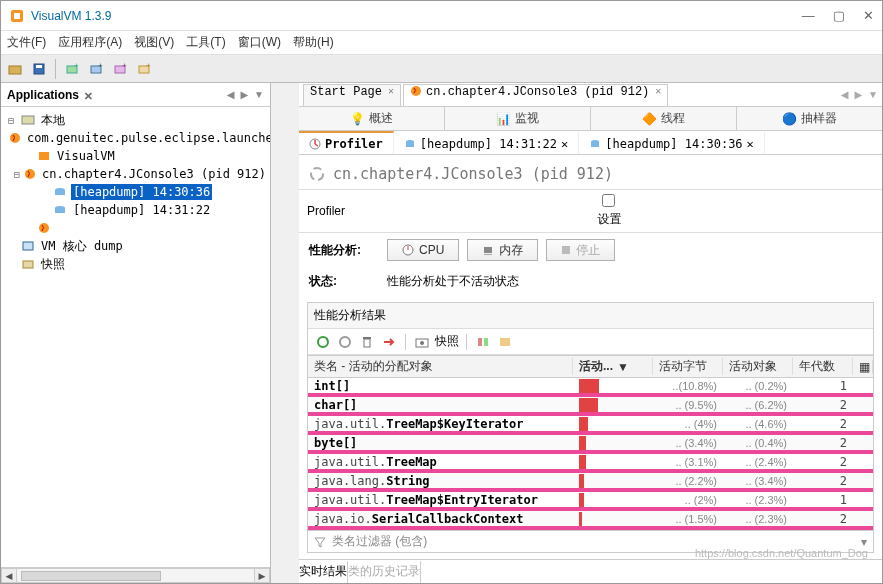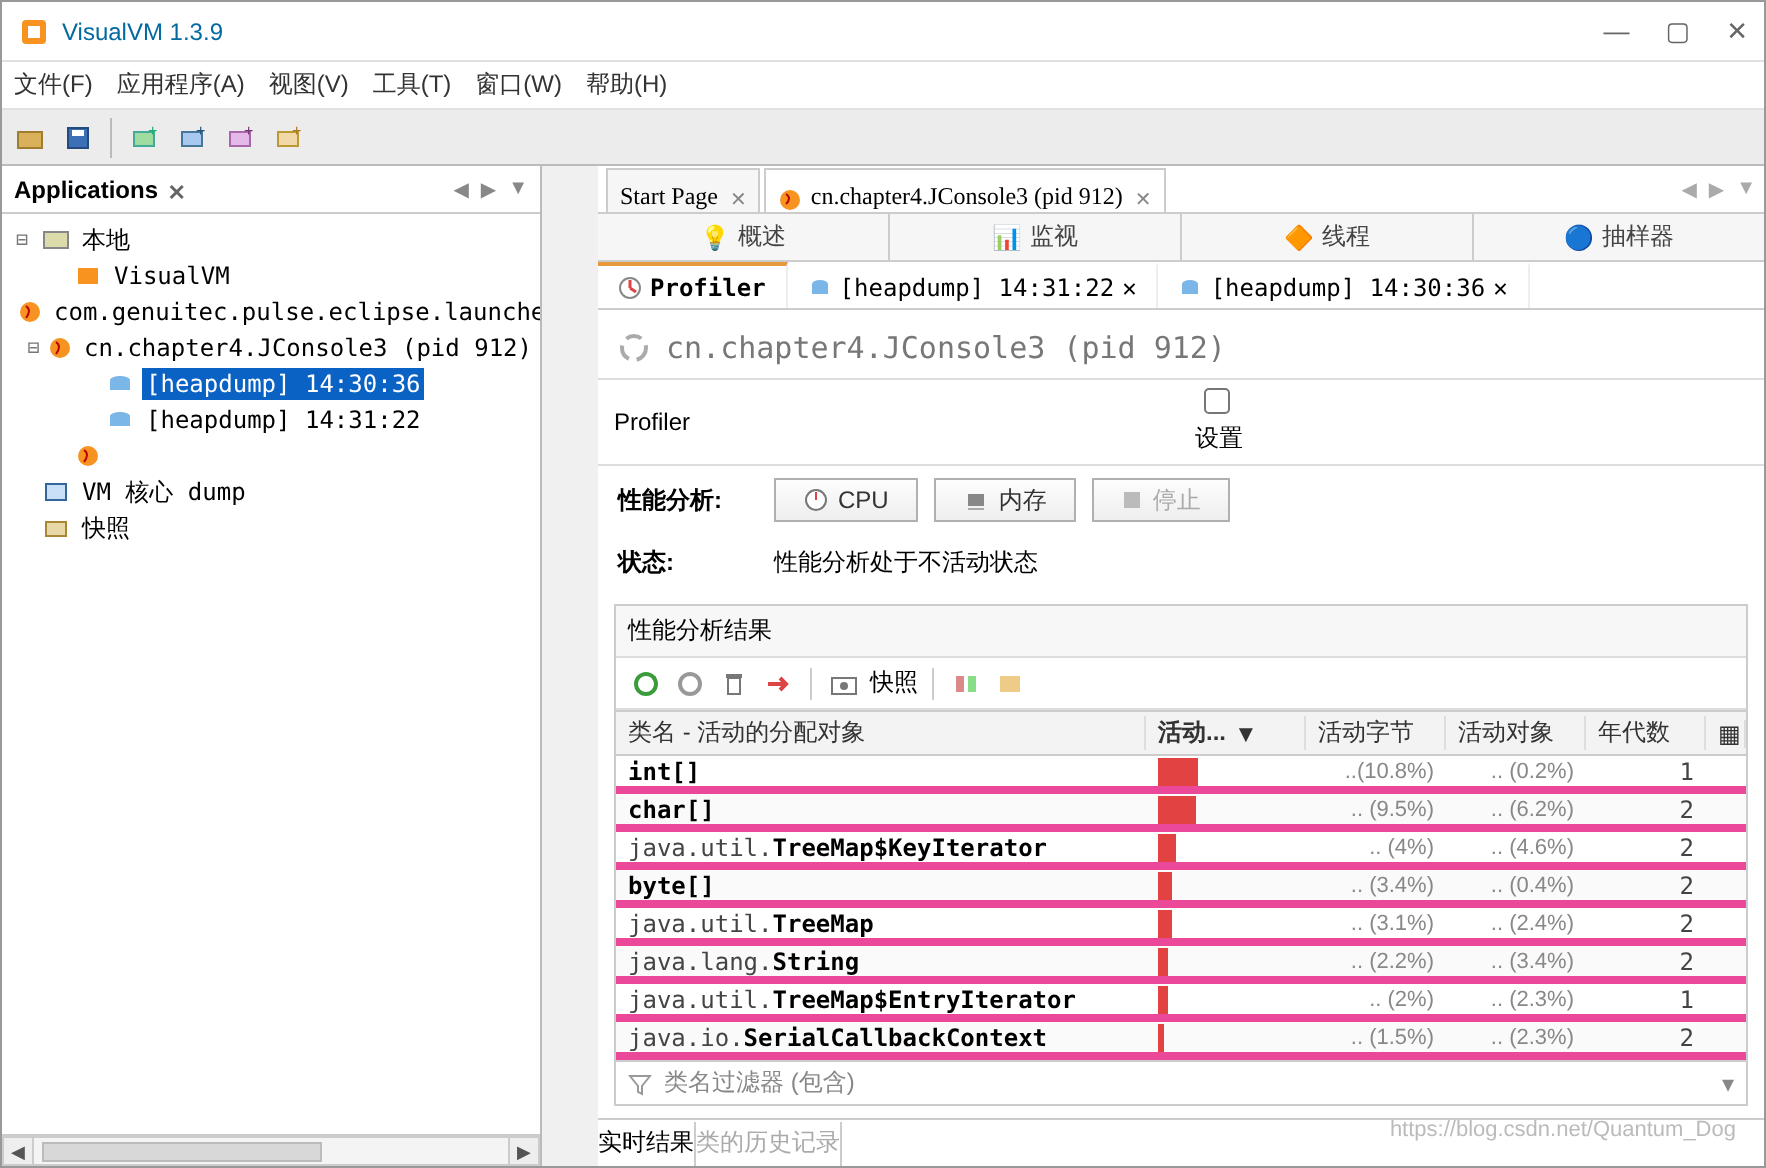--- a/index.html
+++ b/index.html
@@ -26,21 +26,21 @@
 .tree .twisty { width: 12px; text-align: center; color: #777; font-size: 10px; }
 .tree .indent { display: inline-block; }
 .tree .ico { width: 16px; height: 14px; margin: 0 3px; display: inline-flex; align-items: center; justify-content: center; }
 .tree .txt { padding: 1px 2px; }
 .left .hscroll { height: 16px; border-top: 1px solid #ccc; display: flex; }
 .left .hscroll .arrow { width: 16px; background: #eee; border: 1px solid #ccc; display:flex;align-items:center;justify-content:center;font-size:9px;color:#555; }
 .left .hscroll .track { flex: 1; background: #f4f4f4; border-top:1px solid #ccc; border-bottom:1px solid #ccc; display:flex;align-items:center; }
 .left .hscroll .thumb { width: 140px; height: 10px; margin-left: 4px; background: #d8d8d8; border:1px solid #bbb; }
 .right { flex: 1; display: flex; flex-direction: column; background: #fff; }
 .edittabs { height: 24px; border-bottom: 1px solid #ccc; display: flex; align-items: center; padding: 0 4px; gap: 2px; }
-.edittabs .etab { display: flex; align-items: flex-end; height: 22px; border: 1px solid #ccc; border-bottom: none; padding: 0 6px; background: #f6f6f6; font-family: Liberation Serif, serif; font-size: 12px; gap: 4px; }
+.edittabs .etab { display: flex; align-items: flex-start; height: 22px; border: 1px solid #ccc; border-bottom: none; padding: 0 6px; background: #f6f6f6; font-family: Liberation Mono, monospace; font-size: 12px; gap: 4px; }
 .edittabs .etab.active { background: #fff; }
 .edittabs .x { color: #888; font-size: 10px; margin-left: 2px; }
 .edittabs .navarr { margin-left: auto; display: flex; gap: 6px; color: #aaa; font-size: 10px; }
 .subtabs { height: 24px; display: flex; align-items: stretch; border-bottom: 1px solid #ccc; background: #f6f6f6; }
 .subtabs .stab { flex: 1; display: flex; align-items: center; justify-content: center; gap: 4px; border-right: 1px solid #ccc; font-size: 12px; color: #444; }
 .subtabs .stab:last-child { border-right: none; }
 .subtabs2 { height: 24px; display: flex; align-items: stretch; border-bottom: 1px solid #ccc; background: #fff; font-family: Consolas, monospace; font-size: 12px; }
 .subtabs2 .s2 { display: flex; align-items: center; gap: 4px; padding: 0 10px; border-right: 1px solid #eee; border-top: 2px solid transparent; }
 .subtabs2 .s2.active { font-weight: bold; border-top: 2px solid #e7983b; }
 .content { flex: 1; overflow: hidden; display: flex; flex-direction: column; padding: 0; }
@@ -64,21 +64,21 @@
 .table .trow { display: grid; grid-template-columns: 1fr 80px 70px 70px 60px 20px; height: 19px; align-items: center; font-family: Consolas, monospace; font-size: 12px; border-bottom: 4px solid #ec4899; }
 .table .trow.alt { background: #fafafa; }
 .table .td { padding: 0 6px; overflow: hidden; white-space: nowrap; text-overflow: clip; }
 .table .td.r { text-align: right; color: #888; font-family: "Microsoft YaHei", Arial; font-size: 11px; }
 .barcell { display: flex; align-items: center; height: 100%; }
 .bar { height: 14px; background: #e34242; }
 .filterrow { display: flex; align-items: center; height: 22px; border-top: 1px solid #ccc; padding: 0 6px; gap: 6px; color: #888; }
 .bottomtabs { display: flex; align-items: center; height: 24px; border-top: 1px solid #ccc; }
 .bottomtabs .btab { padding: 0 0; height: 22px; display: flex; align-items: center; border-right: 1px solid #ccc; }
 .bottomtabs .btab.inactive { color: #aaa; }
-.watermark { position: absolute; right: 14px; bottom: 12px; color: #bbb; font-size: 11px; font-family: Arial; margin-left: 29px; }
+.watermark { position: absolute; right: 14px; bottom: 24px; color: #bbb; font-size: 11px; font-family: Arial; margin-left: 29px; }
 
 svg { display: block; }
 </style>
 </head>
 <body>
 
 <div class="titlebar">
   <span class="icon">
     <svg width="16" height="16">
         <rect x="2" y="2" width="12" height="12" fill="#f7931e" rx="2"></rect>
@@ -164,35 +164,35 @@
               <rect x="1" y="2" width="12" height="8" fill="#dcdcaa" stroke="#888"></rect>
             </svg>
           </span>
           <span class="txt">本地</span>
         </div>
         <div class="row">
           <span class="indent" style="width:16px"></span>
           <span class="twisty"></span>
           <span class="ico">
             <svg width="14" height="12">
-              <rect x="2" y="2" width="10" height="8" fill="#f7931e"></rect>
-            </svg>
-          </span>
-          <span class="txt">VisualVM</span>
-        </div>
-        <div class="row">
-          <span class="indent" style="width:16px"></span>
-          <span class="twisty"></span>
-          <span class="ico">
-            <svg width="14" height="12">
               <circle cx="7" cy="6" r="5" fill="#f79421"></circle>
               <path d="M5 3 Q8 5 5 9" stroke="#b00" fill="none"></path>
             </svg>
           </span>
           <span class="txt">com.genuitec.pulse.eclipse.launche</span>
+        </div>
+        <div class="row">
+          <span class="indent" style="width:16px"></span>
+          <span class="twisty"></span>
+          <span class="ico">
+            <svg width="14" height="12">
+              <rect x="2" y="2" width="10" height="8" fill="#f7931e"></rect>
+            </svg>
+          </span>
+          <span class="txt">VisualVM</span>
         </div>
         <div class="row">
           <span class="indent" style="width:16px"></span>
           <span class="twisty">⊟</span>
           <span class="ico">
             <svg width="14" height="12">
               <circle cx="7" cy="6" r="5" fill="#f79421"></circle>
               <path d="M5 3 Q8 5 5 9" stroke="#b00" fill="none"></path>
             </svg>
           </span>

